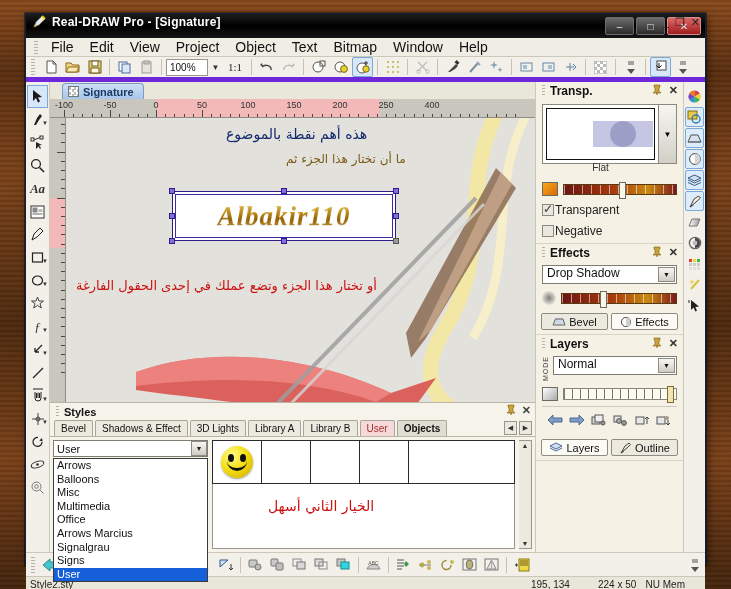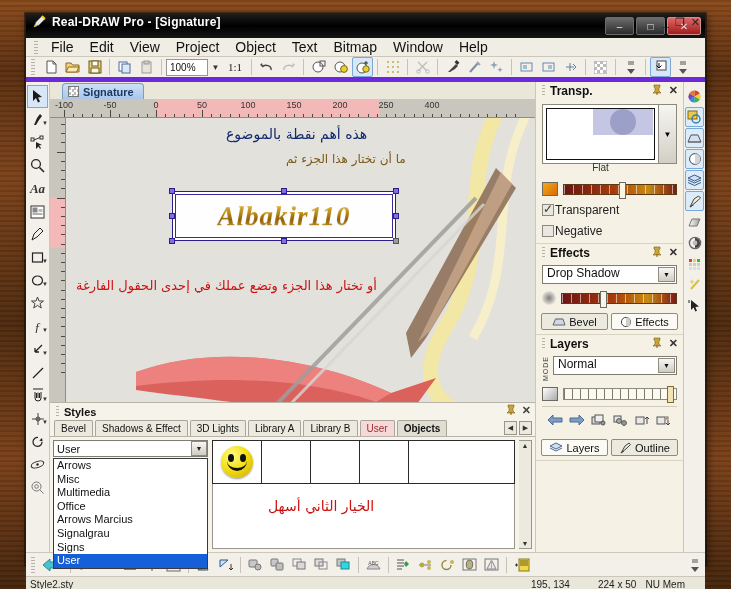--- a/index.html
+++ b/index.html
@@ -176,21 +176,21 @@
          font-weight:bold; font-size:12px; color:#111; position:relative; }
   .rhdr .g{ width:3px;height:12px;margin-right:5px;
     background:repeating-linear-gradient(180deg,#b6b2a6 0 1px,transparent 1px 3px);}
   .rhdr .btns{ position:absolute; right:5px; display:flex; gap:7px; font-size:11px; color:#333;}
   .rbody{ padding:4px 6px 5px; }
   .preview{
     height:60px; border:1px solid #8b887e; background:#fff; margin:1px auto 0;
     width:100%; display:flex;
   }
   .preview .pv{ flex:1; border:1px solid #111; margin:3px; position:relative; background:#fff;
-                display:flex; justify-content:center;padding-left:44px;}
+                display:flex; align-items:center; justify-content:center;padding-left:44px;}
   .preview .pvlbl{ position:absolute; bottom:-14px; left:0; right:0; text-align:center;
                    font-size:10px; color:#333; }
   .preview .drop{ width:18px; background:linear-gradient(180deg,#f6f5f1,#d2cfc5);
      border-left:1px solid #8b887e; display:flex;align-items:center;justify-content:center;font-size:8px;}
   .flatshape{ width:60px;height:26px;background:#c4c6e4; position:relative;}
   .flatshape:after{ content:""; position:absolute; left:50%; top:50%;
      width:26px;height:26px;border-radius:50%;background:#9ca0c8;transform:translate(-50%,-50%);}
   .sliderrow{ display:flex; align-items:center; gap:5px; margin-top:18px; }
   .swatch{ width:16px;height:14px;border:1px solid #6b6a64;
      background:linear-gradient(135deg,#f7a81b,#d86a05);}
@@ -744,20 +744,21 @@
             <div>◀</div>
             <div>▶</div>
           </div>
         </div>
         <div class="stylesbody">
           <div class="combo">
             <div class="cbox">User</div>
             <div class="cbtn">▼</div>
             <div class="droplist">
               <div class="dl-item">Arrows</div>
+              <div class="dl-item">Balloons</div>
               <div class="dl-item">Misc</div>
               <div class="dl-item">Multimedia</div>
               <div class="dl-item">Office</div>
               <div class="dl-item">Arrows Marcius</div>
               <div class="dl-item">Signalgrau</div>
               <div class="dl-item">Signs</div>
               <div class="dl-item sel">User</div>
             </div>
             <div class="cursorhand" style="left:60px;top:140px;">
               <svg width="16" height="20" viewBox="0 0 16 20">

